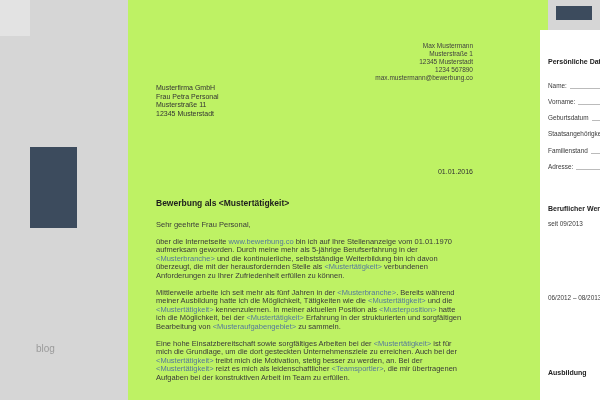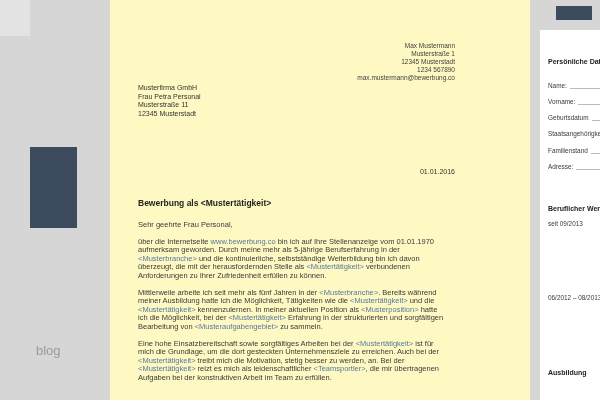--- a/index.html
+++ b/index.html
@@ -12,24 +12,24 @@
   
   .tab { position:absolute; top:6px; height:14px; }
   .tab-dark { background:#3c4b5d; }
   .tab-1 { left:140px; width:97px; }
   .tab-active { left:258px; width:73px; background:#bdbdbd; color:#2b2b2b;
                 font-size:7.5px; line-height:14px; text-align:center; }
   .tab-3 { left:337px; width:94px; }
   .tab-4 { left:556px; width:36px; }
 
   .side-block { position:absolute; left:30px; top:147px; width:47px; height:81px; background:#3c4b5d; }
-  .blog-label { position:absolute; left:36px; top:343px; font-size:13px; color:#9b9b9b; }
+  .blog-label { position:absolute; left:36px; top:343px; font-size:10px; color:#9b9b9b; }
 
   
-  .doc { position:absolute; left:110px; top:0; width:420px; height:400px; background:#fef9c3; overflow:hidden; }
+  .doc { position:absolute; left:128px; top:0; width:420px; height:400px; background:#bef264; overflow:hidden; }
   .sender { position:absolute; top:42px; right:75px; text-align:right;
             font-size:6.5px; line-height:8px; color:#3f3f3f; }
   .recipient { position:absolute; top:84px; left:28px;
                font-size:7px; line-height:8.5px; color:#333333; }
   .date-line { position:absolute; top:168px; right:75px; font-size:7px; color:#333333; }
   .subject { position:absolute; top:198px; left:28px; font-size:8.5px; font-weight:bold; color:#1d1d1d; }
   .letter-body { position:absolute; top:221px; left:28px; width:322px; height:179px;
                  overflow:hidden; font-size:7.5px; line-height:8.6px; color:#3a3a3a; }
   .letter-body p { margin:0 12px 8px 0; }
   .hl { color:#56789c; }

